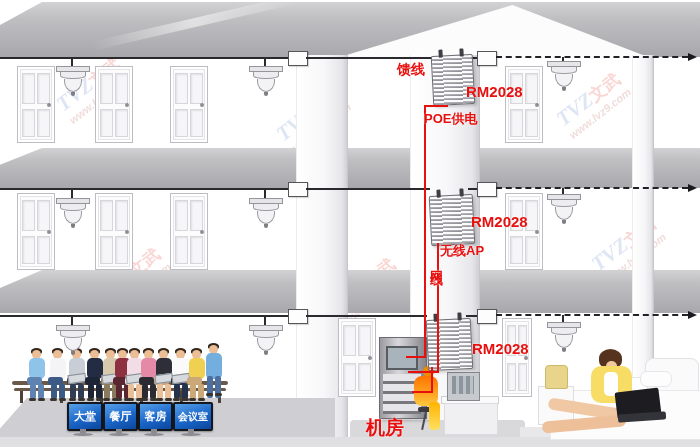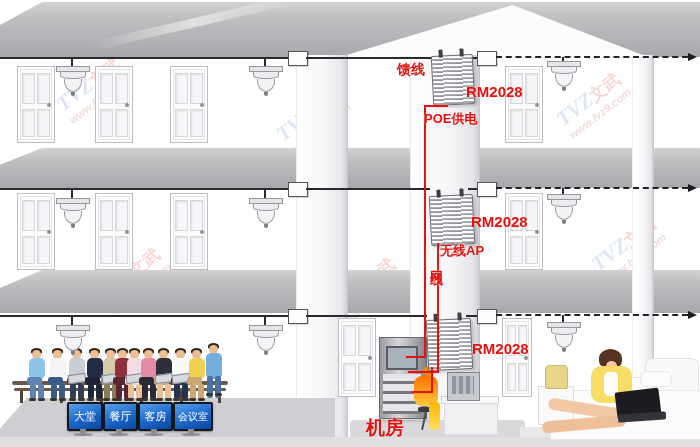--- a/index.html
+++ b/index.html
@@ -38,21 +38,21 @@
              border-radius:0 0 60% 60% / 0 0 100% 100%;}
   .ant .tip{width:4px;height:4px;background:#7e7e84;margin:0 auto;border-radius:0 0 50% 50%;}
   
   .rm{position:absolute;z-index:9;border:1px solid #6b6b71;border-radius:2px;transform:rotate(-3deg);
       background:repeating-linear-gradient(180deg,#fbfbfc 0px,#fbfbfc 2px,#b7b7bc 2px,#8e8e94 4px);
       box-shadow:2px 2px 3px rgba(0,0,0,.18);}
   .rm .stub{position:absolute;top:-7px;width:4px;height:8px;background:#3e3e44;border-radius:1px;}
   
   .sign{position:absolute;z-index:8;border:2px solid #14171c;border-radius:2px;
         background:linear-gradient(160deg,#58a0ea 0%,#1a66c8 55%,#0b479e 100%);
-        display:flex;align-items:center;justify-content:center;color:#fff;font-weight:400;
+        display:flex;align-items:center;justify-content:center;color:#fff;font-weight:700;
         box-shadow:0 1px 2px rgba(0,0,0,.35);}
   .signstand{position:absolute;background:#8a8a90;z-index:8;}
   
   .benchrail{position:absolute;background:#6a5848;z-index:5;border-radius:2px;}
   .benchleg{position:absolute;background:#4c4238;z-index:5;}
   .person{position:absolute;width:22px;height:54px;z-index:7;}
   .person .head{position:absolute;left:6px;top:1px;width:9px;height:9px;border-radius:50%;background:#ecbe96;}
   .person .hair{position:absolute;left:5px;top:-1px;width:11px;height:6px;border-radius:50% 50% 30% 30%;background:#30251c;}
   .person .torso{position:absolute;left:3px;top:9px;width:16px;height:21px;border-radius:5px;}
   .person .lap{position:absolute;left:1px;top:28px;width:15px;height:8px;border-radius:3px;}

